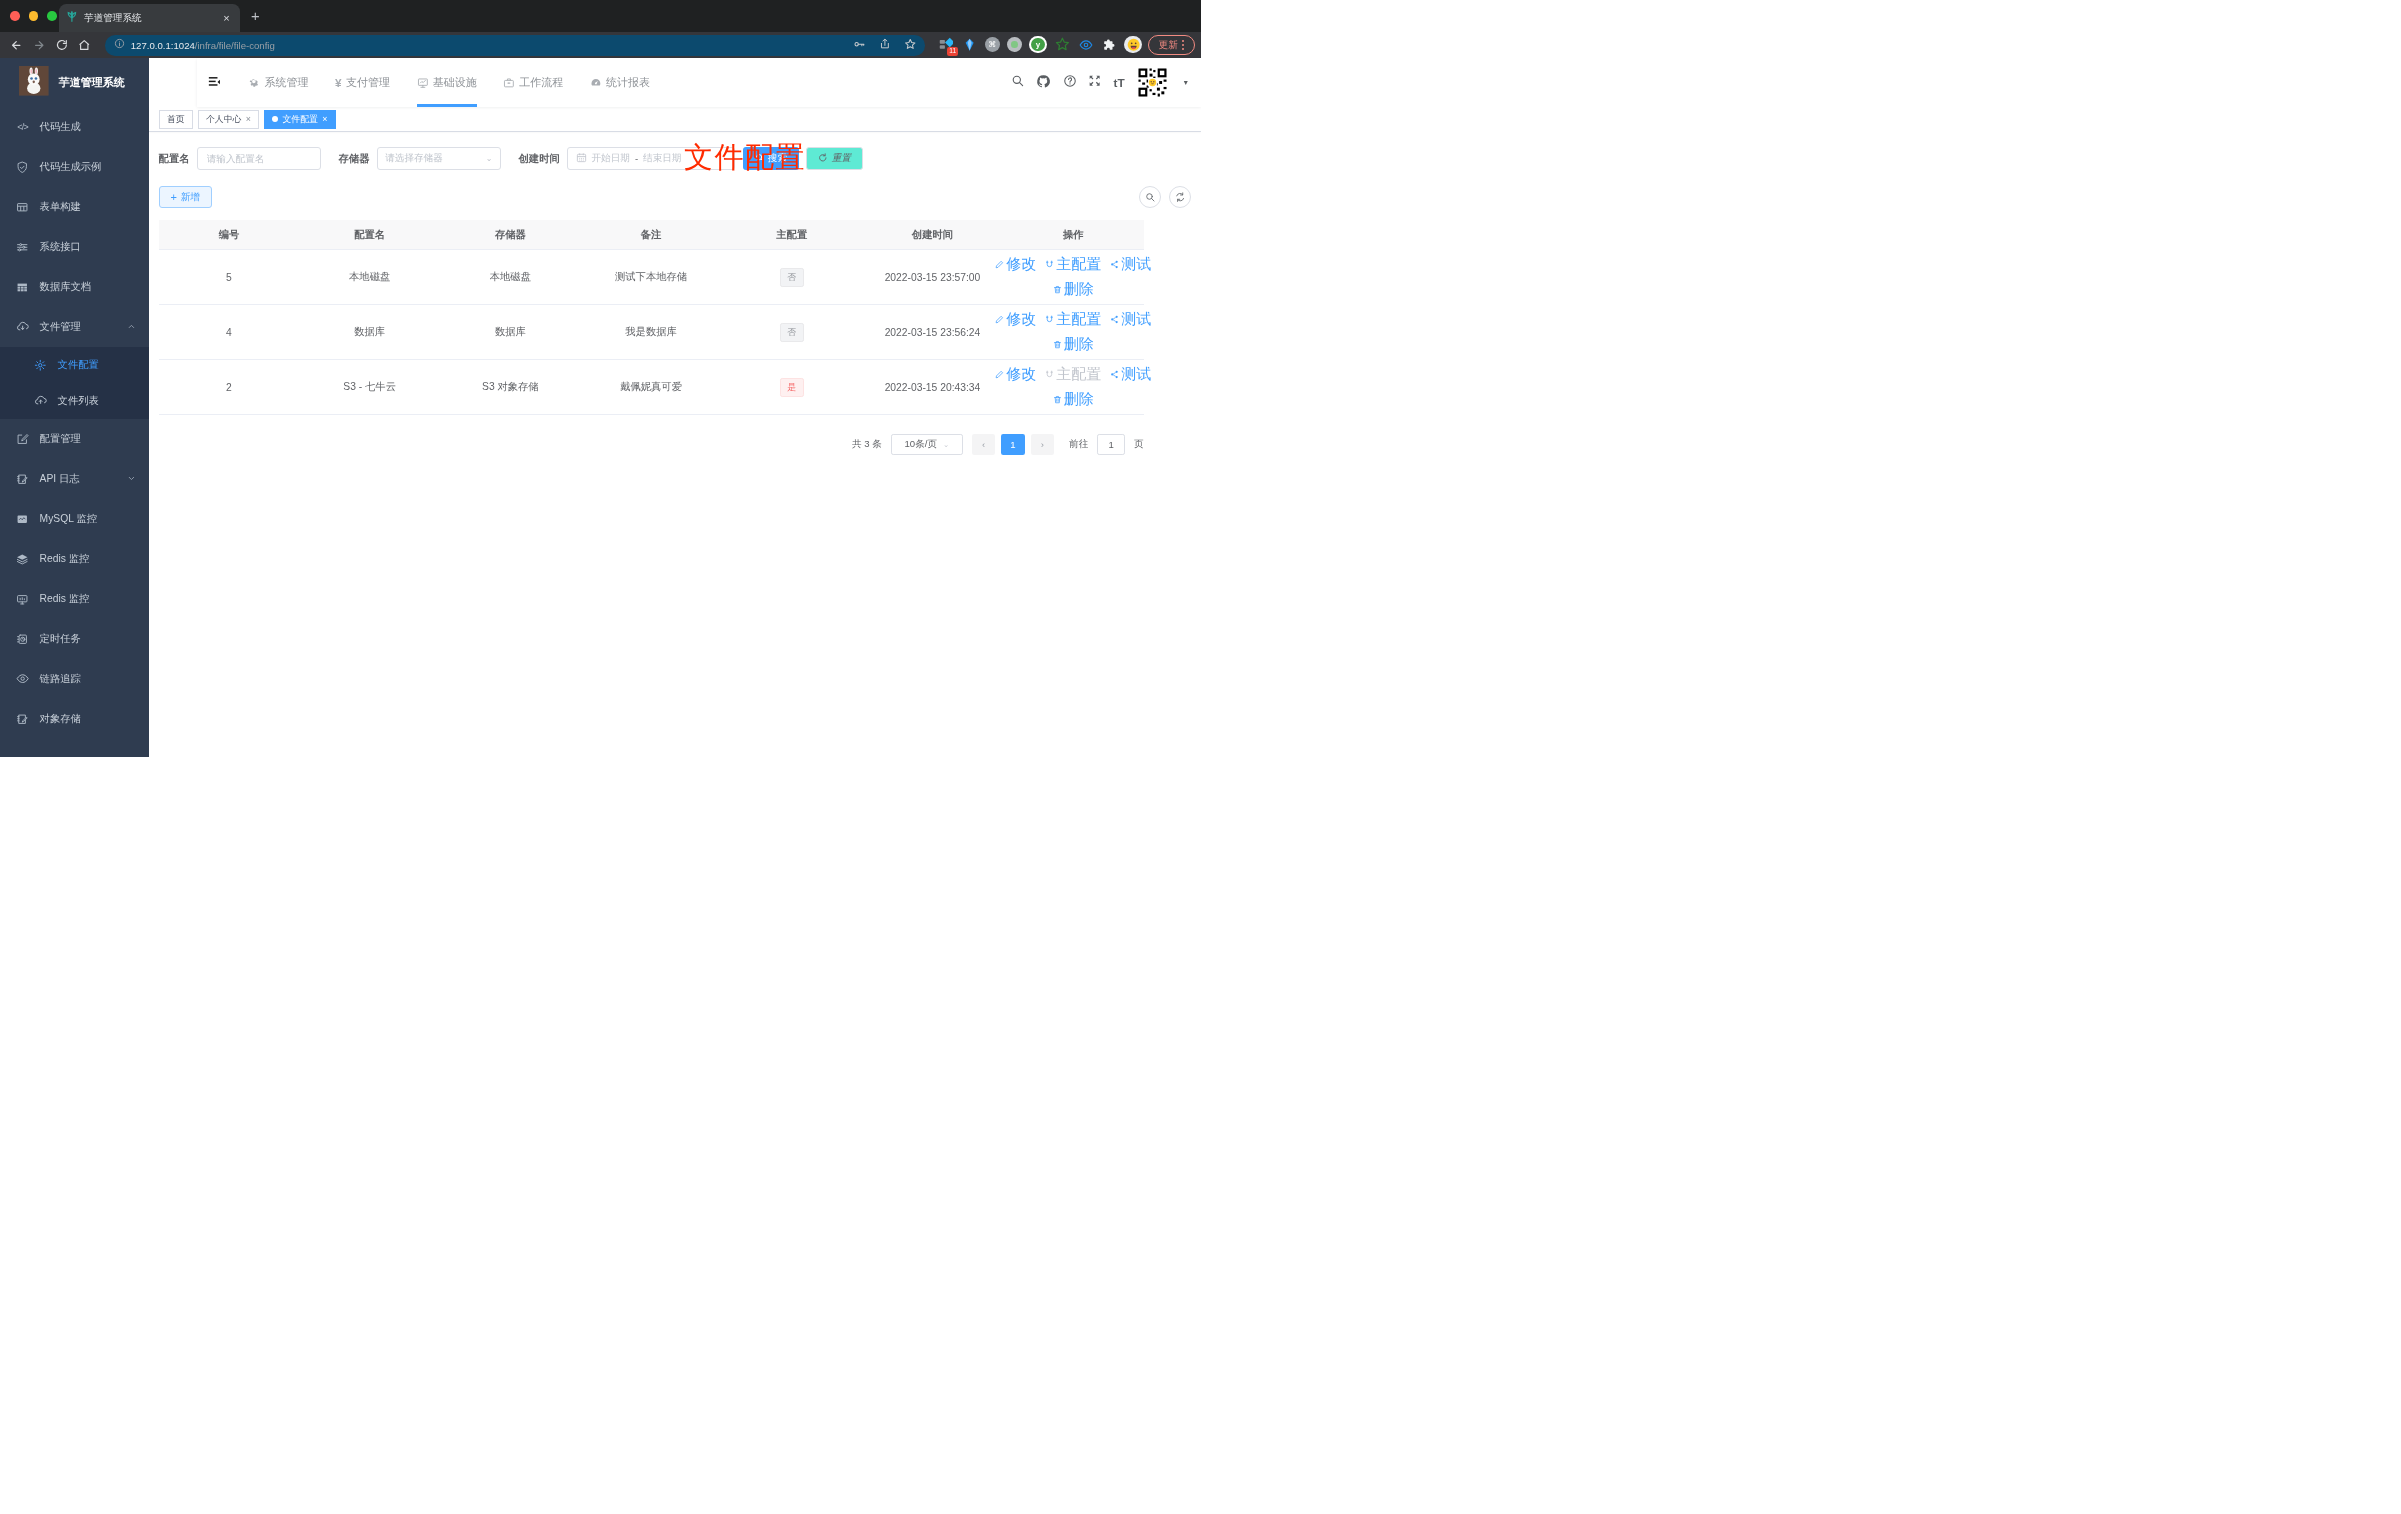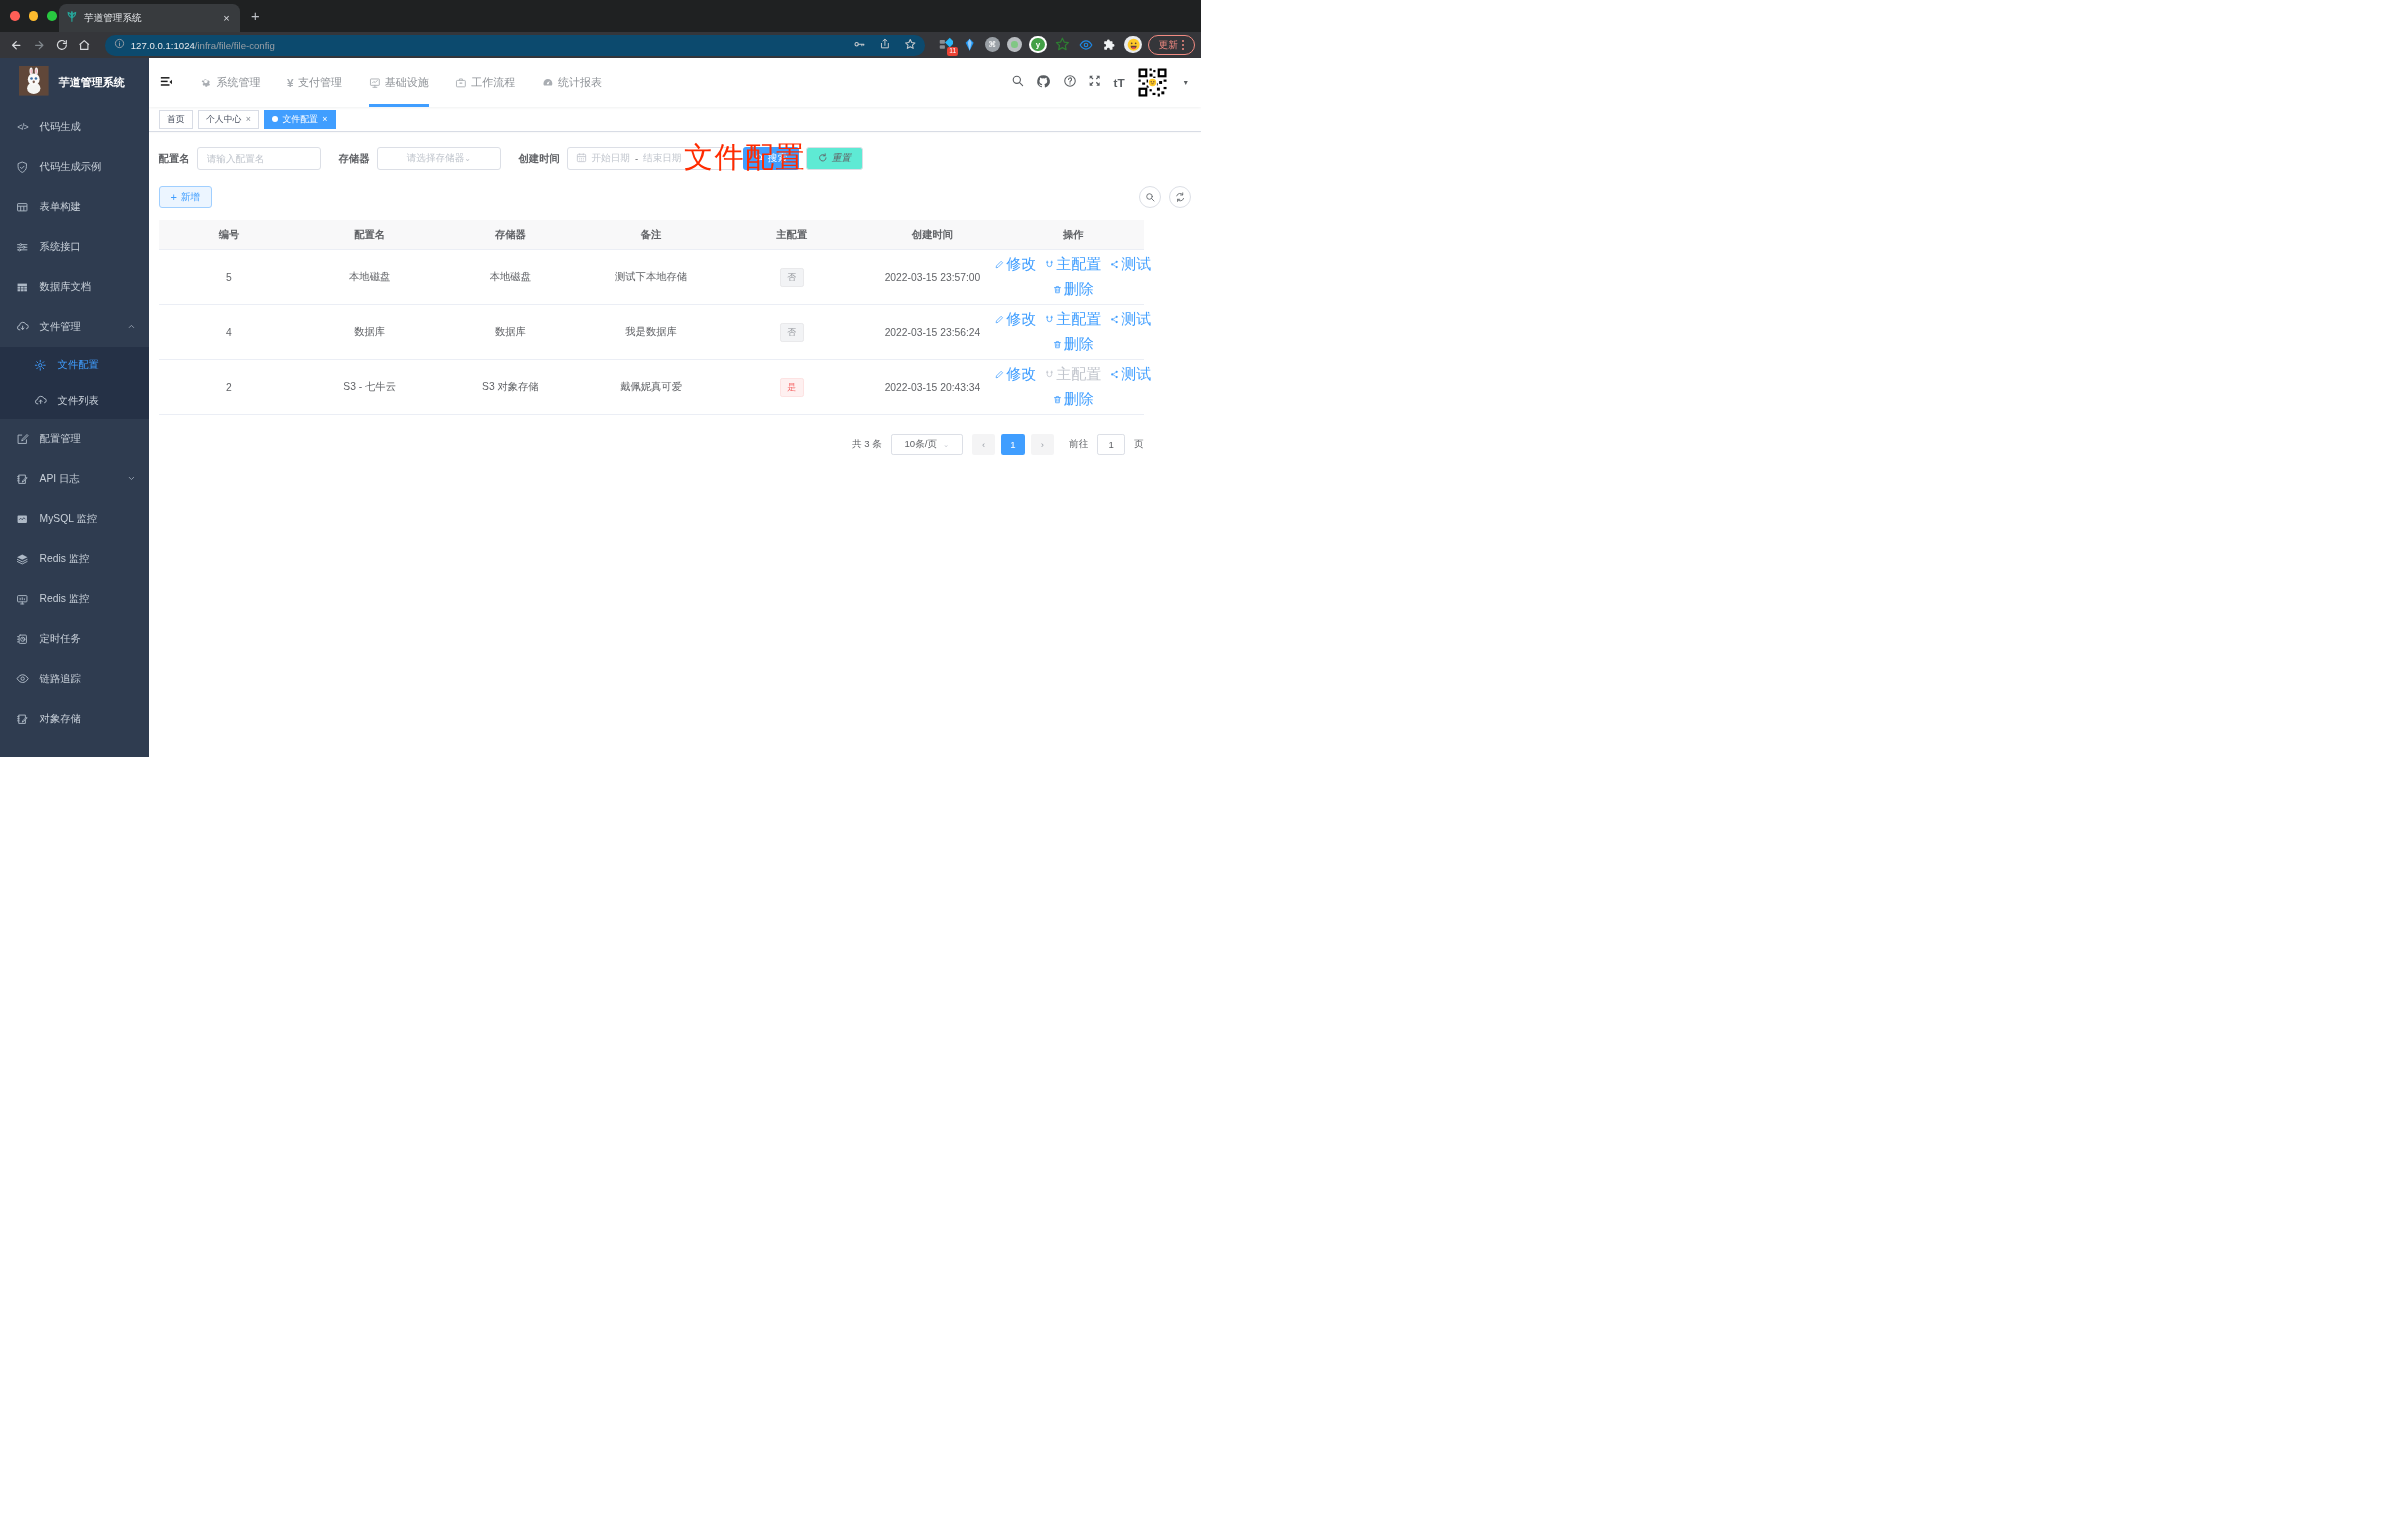--- a/index.html
+++ b/index.html
@@ -45,21 +45,21 @@
   .menu-item { height:40px; display:flex; align-items:center; padding-left:16px; font-size:10.3px; cursor:pointer; }
   .menu-item .ic { width:13.3px; height:13.3px; margin-right:10.3px; flex-shrink:0; display:flex; align-items:center; justify-content:center; color:#aeb9c6; }
   .menu-item .chev { margin-left:auto; margin-right:13.3px; color:#97a3b1; }
   .submenu { background:#253146; }
   .submenu .menu-item { height:36px; padding-left:34px; }
   .submenu .menu-item.active { color:#409eff; }
   .submenu .menu-item.active .ic { color:#409eff; }
   .code-ic { font-size:8.9px; letter-spacing:-0.7px; color:#aeb9c6; }
 
   .main { flex:1; position:relative; background:#fff; }
-  .appheader { height:49px; background:#fff; box-shadow:0 0.7px 3px rgba(0,21,41,.08); display:flex; align-items:center; position:relative; z-index:3; }
+  .appheader { height:49px; background:#fff; box-shadow:0 0.7px 3px rgba(0,21,41,.08); display:flex; align-items:center; position:relative; z-index:3;margin-left:48px; }
   .hamb { margin-left:10.3px; color:#1a1a1a; }
   .topnav { display:flex; margin-left:16px; gap:5.9px; height:100%; }
   .topnav-item { display:flex; align-items:center; gap:4.4px; padding:0 10.3px; font-size:11px; color:#8f9398; position:relative; }
   .topnav-item .tn-ic { color:#a9adb2; display:flex; }
   .topnav-item.active::after { content:""; position:absolute; left:10.3px; right:10.3px; bottom:0; height:3px; background:#409eff; }
   .hdr-right { margin-left:auto; display:flex; align-items:center; gap:11.8px; padding-right:7.4px; color:#5a5e62; }
   .qr { width:31px; height:31px; border-radius:4.4px; overflow:hidden; }
   .hdr-caret { color:#5a5e62; font-size:8px; margin-left:4.4px; margin-right:5.9px; }
 
   .tagsbar { height:25px; background:#fff; border-bottom:0.7px solid #d8dce5; box-shadow:0 0.7px 2.2px rgba(0,0,0,.05);
@@ -76,21 +76,21 @@
 
   
   .content { position:relative; padding:14.8px 10.3px 0 9.6px; }
   .filter { display:flex; align-items:center; gap:7.4px; margin-bottom:16px; }
   .f-label { font-size:10.3px; font-weight:bold; color:#606266; margin-left:10.3px; }
   .f-label:first-child { margin-left:0; }
   .f-input { width:124px; height:23.6px; border:0.7px solid #dcdfe6; border-radius:3px; padding:0 8.9px;
     font-size:9.6px; color:#606266; font-family:inherit; }
   .f-input::placeholder { color:#bfc4cc; }
   .f-select { width:124px; height:23.6px; border:0.7px solid #dcdfe6; border-radius:3px; padding:0 7.4px;
-    font-size:9.6px; color:#bfc4cc; display:flex; align-items:center; justify-content:center; }
+    font-size:9.6px; color:#bfc4cc; display:flex; align-items:center; justify-content:space-between; }
   .f-select .sel-caret { color:#c0c4cc; font-size:8px; }
   .f-dates { width:168px; height:23.6px; border:0.7px solid #dcdfe6; border-radius:3px; display:flex;
     align-items:center; padding:0 7.4px; gap:5px; font-size:9.6px; color:#bfc4cc; }
   .f-dates .dsep { color:#606266; }
   .btn { height:23.6px; border-radius:3px; font-size:9.6px; display:inline-flex; align-items:center;
     gap:3.7px; padding:0 11px; cursor:pointer; border:0.7px solid transparent; }
   .btn-primary { background:#409eff; color:#fff; }
   .btn-plain { background:#5eead4; border-color:#dcdfe6; color:#606266;font-style:italic; }
   .btn-add { background:#ecf5ff; border-color:#a0cfff; color:#409eff; height:22px; }
 

